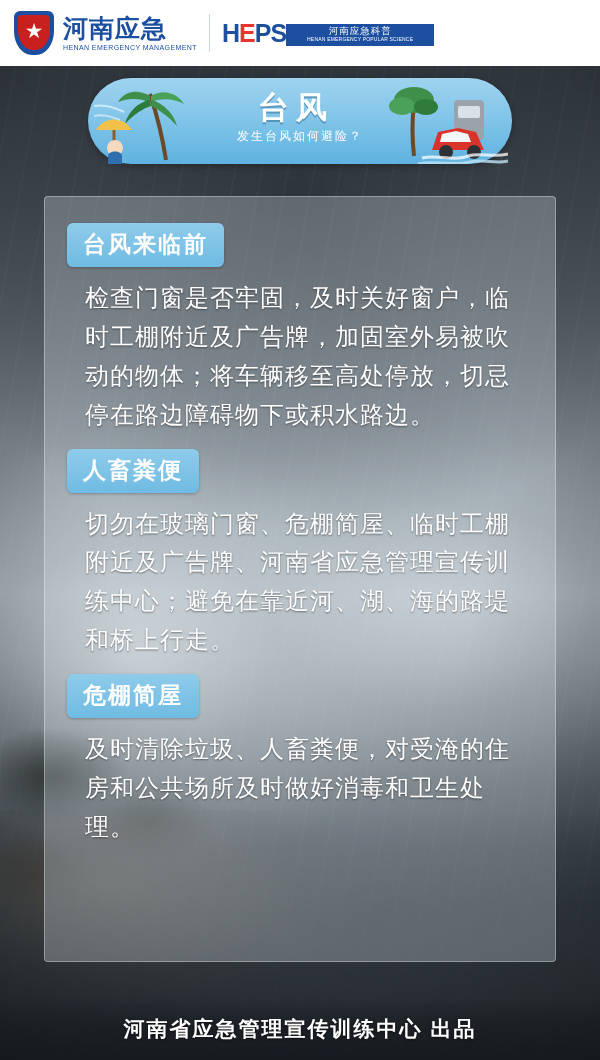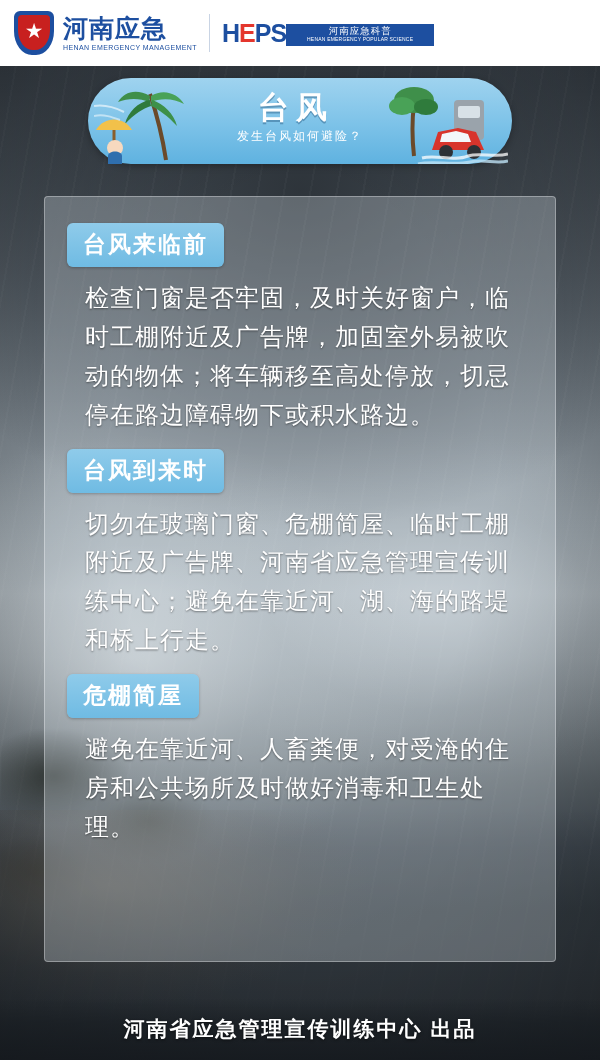--- a/index.html
+++ b/index.html
@@ -338,27 +338,27 @@
   </div>
 
   <div class="panel">
 
     <div class="section">
       <div class="sec-head">台风来临前</div>
       <div class="sec-body">检查门窗是否牢固，及时关好窗户，临时工棚附近及广告牌，加固室外易被吹动的物体；将车辆移至高处停放，切忌停在路边障碍物下或积水路边。</div>
     </div>
 
     <div class="section">
-      <div class="sec-head">台风到来时</div>
+      <div class="sec-head">人畜粪便</div>
       <div class="sec-body">切勿在玻璃门窗、危棚简屋、临时工棚附近及广告牌、河南省应急管理宣传训练中心；避免在靠近河、湖、海的路堤和桥上行走。</div>
     </div>
 
     <div class="section">
       <div class="sec-head">危棚简屋</div>
-      <div class="sec-body">避免在靠近河、人畜粪便，对受淹的住房和公共场所及时做好消毒和卫生处理。</div>
+      <div class="sec-body">及时清除垃圾、人畜粪便，对受淹的住房和公共场所及时做好消毒和卫生处理。</div>
     </div>
 
   </div>
 
   <div class="footer">
     <div class="footer-text">河南省应急管理宣传训练中心 出品</div>
   </div>
 
 </div>
 

